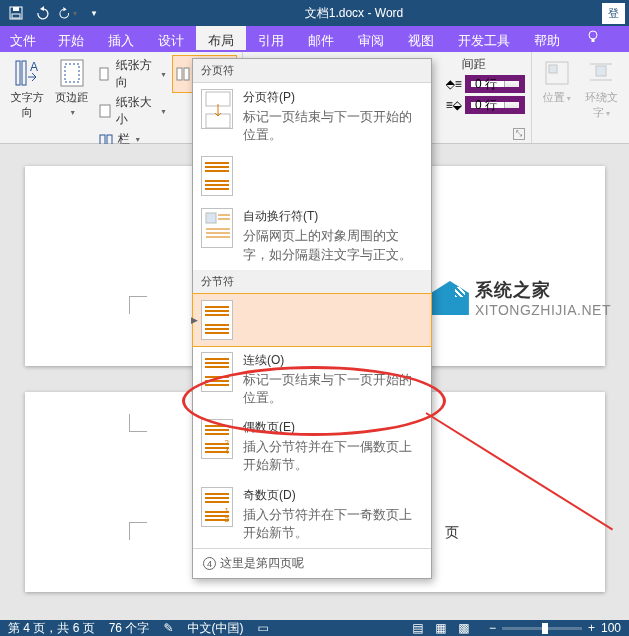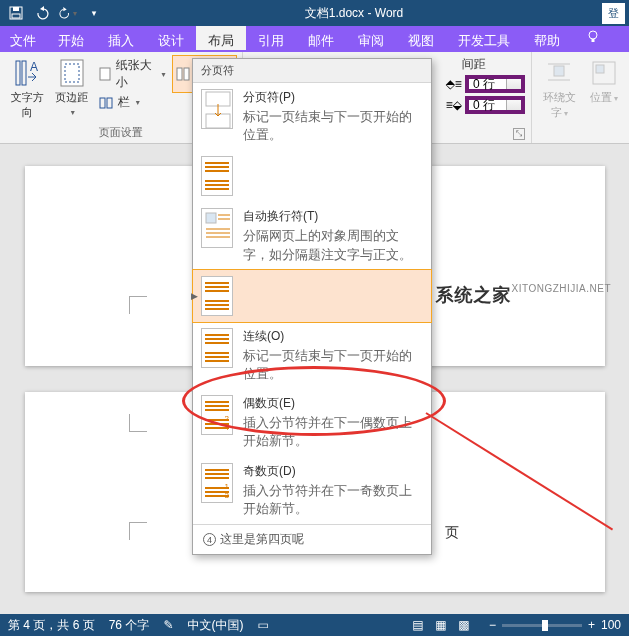--- a/index.html
+++ b/index.html
@@ -20,21 +20,21 @@
 .rgroup-label{font-size:11px;color:#666;text-align:center;padding:2px 0 1px;width:100%;position:relative}
 .dialog-launcher{position:absolute;right:0;bottom:1px;width:12px;height:12px;border:1px solid #a0a0a0;display:flex;align-items:center;justify-content:center;font-size:8px;color:#666}
 .bigbtn{display:flex;flex-direction:column;align-items:center;gap:2px;padding:2px;min-width:38px}
 .bigbtn .icn{width:28px;height:30px;display:flex;align-items:center;justify-content:center}
 .bigbtn .lbl{font-size:11px;color:#333;text-align:center}
 .smallbtns{display:flex;flex-direction:column;gap:1px}
 .smallbtn{display:flex;align-items:center;gap:4px;padding:1px 3px;font-size:11px;color:#333}
 .smallbtn .icn{width:16px;height:16px;display:flex;align-items:center;justify-content:center}
 .drop::after{content:"▾";font-size:8px;color:#666;margin-left:2px}
 .indent-row{display:flex;align-items:center;gap:3px;margin-bottom:1px}
-.indent-row .field{width:60px;height:18px;border:4px solid #701a75;background:#fff;display:flex;align-items:center;padding:0 4px;font-size:11px;position:relative}
+.indent-row .field{width:60px;height:18px;border:6px solid #701a75;background:#fff;display:flex;align-items:center;padding:0 4px;font-size:11px;position:relative}
 .indent-row .field::after{content:"";position:absolute;right:0;top:0;bottom:0;width:14px;border-left:1px solid #adadad;background:linear-gradient(#f8f8f8,#e8e8e8)}
 .indent-header{display:flex;gap:40px;font-size:11px;color:#333;padding:0 0 2px 6px}
 .dropdown{position:absolute;left:192px;top:58px;width:240px;background:#fff;border:1px solid #a5a5a5;box-shadow:2px 3px 8px rgba(0,0,0,0.3);z-index:100}
 .dd-section-hdr{background:#f0f0f0;border-bottom:1px solid #d6d6d6;padding:4px 8px;font-size:11px;color:#444}
 .dd-item{display:flex;padding:6px 8px;gap:10px;cursor:pointer;position:relative}
 .dd-item.hover{background:#fde3cf;outline:1px solid #f5a623}
 .dd-item .dd-icn{width:32px;height:40px;border:1px solid #c0c0c0;background:#fff;position:relative;flex-shrink:0}
 .dd-item .dd-txt{flex:1}
 .dd-item .dd-title{font-size:12px;color:#333;margin-bottom:2px}
 .dd-item .dd-desc{font-size:13px;color:#666;line-height:1.4}
@@ -45,26 +45,26 @@
 .page{position:absolute;background:#fff;box-shadow:0 1px 4px rgba(0,0,0,0.3)}
 .page1{left:25px;top:22px;width:580px;height:200px}
 .page2{left:25px;top:248px;width:580px;height:200px}
 .corner{position:absolute;width:18px;height:18px}
 .corner.tl{left:104px;top:130px;border-left:1px solid #aaa;border-top:1px solid #aaa}
 .corner.bl{left:104px;top:22px;border-left:1px solid #aaa;border-bottom:1px solid #aaa}
 .page-txt{position:absolute;font-size:14px;color:#333;font-family:SimSun,serif}
 .watermark{position:absolute;right:18px;top:278px;z-index:50;display:flex;align-items:center;gap:6px}
 .wm-logo{width:38px;height:34px;background:#2196c9;position:relative;clip-path:polygon(50% 0,100% 35%,100% 100%,0 100%,0 35%)}
 .wm-logo::after{content:"";position:absolute;right:4px;top:6px;width:10px;height:10px;background:repeating-linear-gradient(45deg,#fff 0 2px,transparent 2px 4px)}
-.wm-txt{display:flex;}
+.wm-txt{display:flex;flex-direction:column}
 .wm-main{font-size:18px;font-weight:bold;color:#333;letter-spacing:1px}
-.wm-sub{font-size:10px;color:#888;letter-spacing:0.5px}
+.wm-sub{font-size:14px;color:#888;letter-spacing:0.5px}
 .red-ellipse{position:absolute;left:182px;top:366px;width:264px;height:70px;border:3px solid #e3342f;border-radius:50%;z-index:110;pointer-events:none}
 .red-line{position:absolute;left:426px;top:412px;width:220px;height:2px;background:#e3342f;transform:rotate(32deg);transform-origin:left center;z-index:110;pointer-events:none}
-.statusbar{position:absolute;bottom:0;left:0;right:0;height:22px;background:#1e4e79;color:#fff;display:flex;align-items:center;padding:0 8px;gap:14px;font-size:11px}
+.statusbar{position:absolute;bottom:0;left:0;right:0;height:16px;background:#1e4e79;color:#fff;display:flex;align-items:center;padding:0 8px;gap:14px;font-size:11px}
 .statusbar .sp{flex:1}
 .view-btns{display:flex;gap:1px;align-items:center}
 .view-btn{width:22px;height:18px;display:flex;align-items:center;justify-content:center;color:#fff}
 .zoom{display:flex;align-items:center;gap:6px}
 .zoom-track{width:80px;height:3px;background:#5a7a99;position:relative}
 .zoom-thumb{position:absolute;left:50%;top:-4px;width:6px;height:11px;background:#fff}
 .circled{display:inline-block;border:1px solid #666;border-radius:50%;width:13px;height:13px;line-height:12px;text-align:center;font-size:9px;margin-right:4px}
 .footer-note{padding:6px 10px;font-size:11px;color:#555;border-top:1px solid #d6d6d6}
 </style>
 </head>
@@ -135,20 +135,28 @@
               <rect x="1" y="1" width="22" height="26" fill="#fff" stroke="#888"></rect>
               <rect x="5" y="5" width="14" height="18" fill="none" stroke="#2a5699" stroke-dasharray="2"></rect>
             </svg>
           </div>
         <div class="lbl drop">页边距</div>
       </div>
       <div class="smallbtns">
         <div class="smallbtn drop">
             <span class="icn">
               <svg width="14" height="14" viewBox="0 0 14 14">
+                <rect x="2" y="1" width="8" height="12" fill="#fff" stroke="#888"></rect>
+              </svg>
+            </span>
+            <span>纸张方向</span>
+          </div>
+        <div class="smallbtn drop">
+            <span class="icn">
+              <svg width="14" height="14" viewBox="0 0 14 14">
                 <rect x="2" y="1" width="10" height="12" fill="#fff" stroke="#888"></rect>
               </svg>
             </span>
             <span>纸张大小</span>
           </div>
         <div class="smallbtn drop">
             <span class="icn">
               <svg width="14" height="14" viewBox="0 0 14 14">
                 <rect x="1" y="2" width="5" height="10" fill="none" stroke="#2a5699"></rect>
                 <rect x="8" y="2" width="5" height="10" fill="none" stroke="#2a5699"></rect>
@@ -194,35 +202,35 @@
       </div>
     </div>
     <div class="rgroup-label">&nbsp;<span class="dialog-launcher">⤡</span></div>
   </div>
 
   <div class="rgroup" style="border-right:none">
     <div class="rgroup-body">
       <div class="bigbtn" style="opacity:0.4">
         <div class="icn">
             <svg width="26" height="26" viewBox="0 0 26 26">
+              <rect x="2" y="2" width="22" height="22" fill="none" stroke="#888"></rect>
+              <rect x="5" y="5" width="8" height="8" fill="#c0d4e8" stroke="#888"></rect>
+            </svg>
+          </div>
+        <div class="lbl drop">位置</div>
+      </div>
+      <div class="bigbtn" style="opacity:0.4">
+        <div class="icn">
+            <svg width="26" height="26" viewBox="0 0 26 26">
               <rect x="8" y="6" width="10" height="10" fill="#c0d4e8" stroke="#888"></rect>
               <line x1="2" y1="4" x2="24" y2="4" stroke="#888"></line>
               <line x1="2" y1="20" x2="24" y2="20" stroke="#888"></line>
             </svg>
           </div>
         <div class="lbl drop">环绕文字</div>
-      </div>
-      <div class="bigbtn" style="opacity:0.4">
-        <div class="icn">
-            <svg width="26" height="26" viewBox="0 0 26 26">
-              <rect x="2" y="2" width="22" height="22" fill="none" stroke="#888"></rect>
-              <rect x="5" y="5" width="8" height="8" fill="#c0d4e8" stroke="#888"></rect>
-            </svg>
-          </div>
-        <div class="lbl drop">位置</div>
       </div>
     </div>
     <div class="rgroup-label">&nbsp;</div>
   </div>
 </div>
 
 <div class="dropdown">
   <div class="dd-section-hdr">分页符</div>
   <div class="dd-item">
     <div class="dd-icn"><svg width="32" height="40" viewBox="0 0 32 40">
@@ -245,20 +253,21 @@
           <line x1="16" y1="10" x2="28" y2="10" stroke="#d97a00"></line>
           <line x1="4" y1="20" x2="28" y2="20" stroke="#d97a00"></line>
           <line x1="4" y1="24" x2="28" y2="24" stroke="#d97a00"></line>
           <line x1="4" y1="28" x2="28" y2="28" stroke="#d97a00"></line>
         </svg></div>
     <div class="dd-txt">
         <div class="dd-title">自动换行符(T)</div>
         <div class="dd-desc">分隔网页上的对象周围的文字，如分隔题注文字与正文。</div>
       </div>
   </div>
+  <div class="dd-section-hdr">分节符</div>
   <div class="dd-item hover">
     <span class="arrow">▶</span>
     <div class="dd-icn section-icn-lines"></div>
   </div>
   <div class="dd-item">
     <div class="dd-icn section-icn-lines"></div>
     <div class="dd-txt">
         <div class="dd-title">连续(O)</div>
         <div class="dd-desc">标记一页结束与下一页开始的位置。</div>
       </div>

